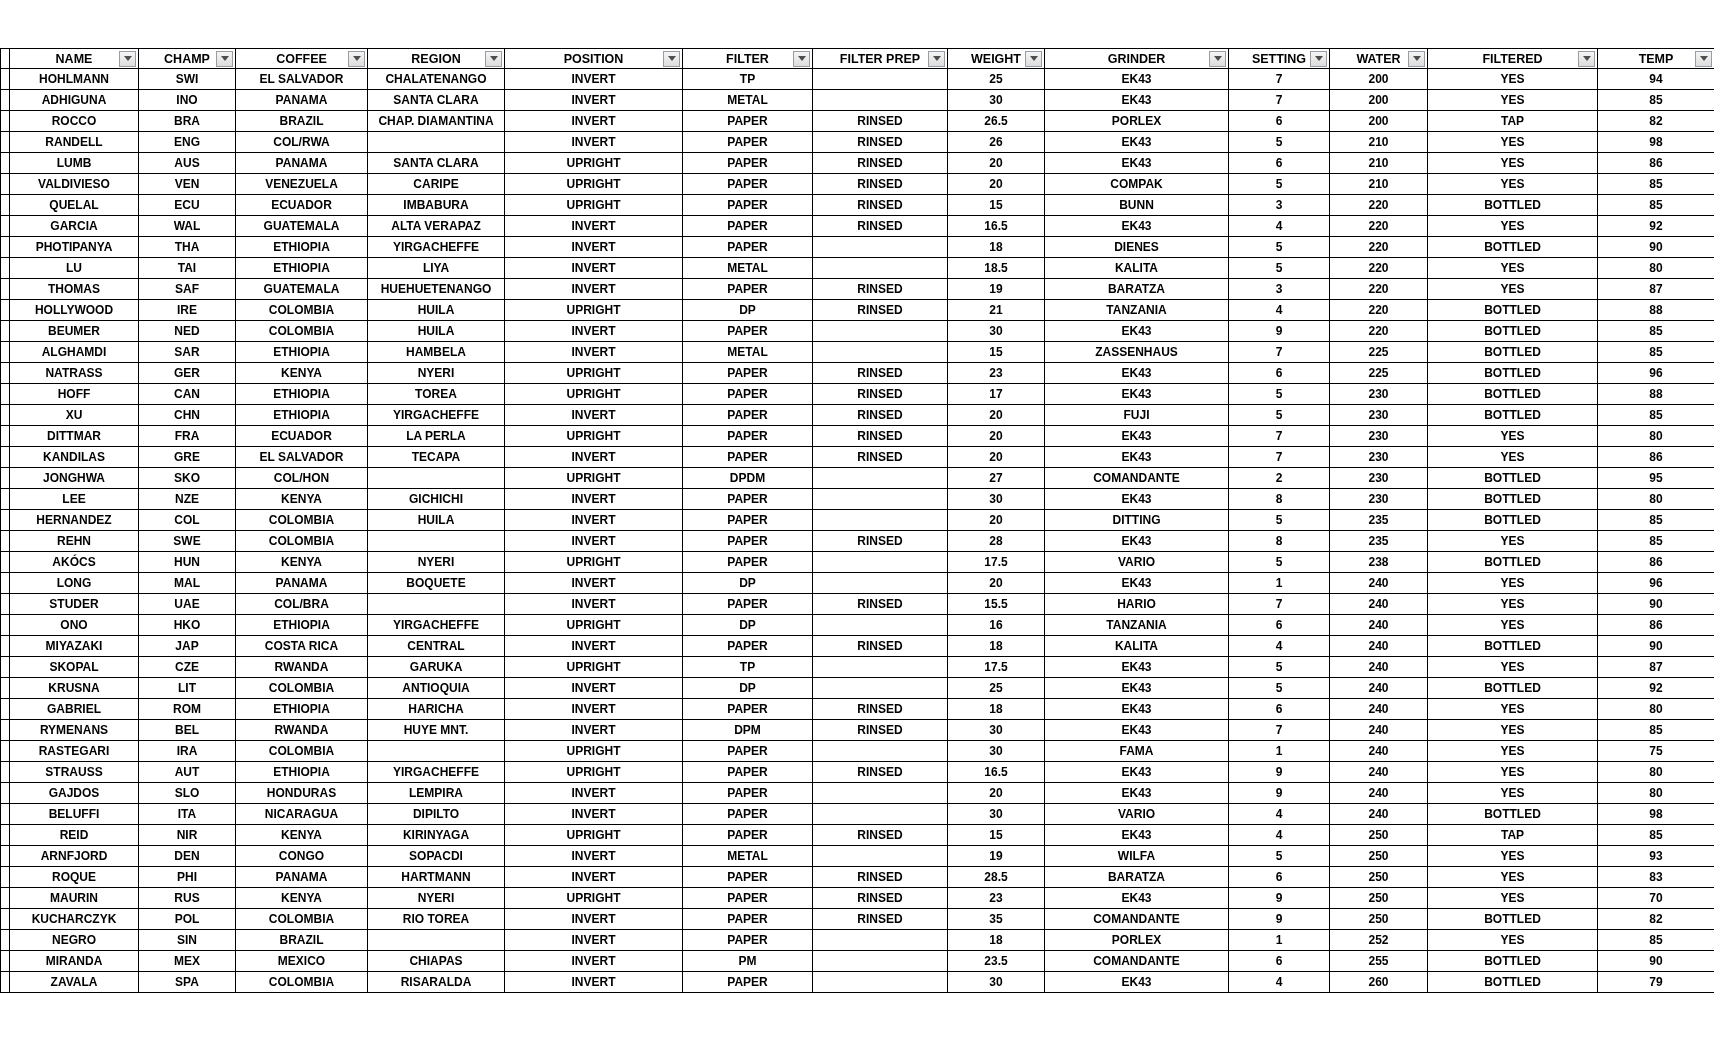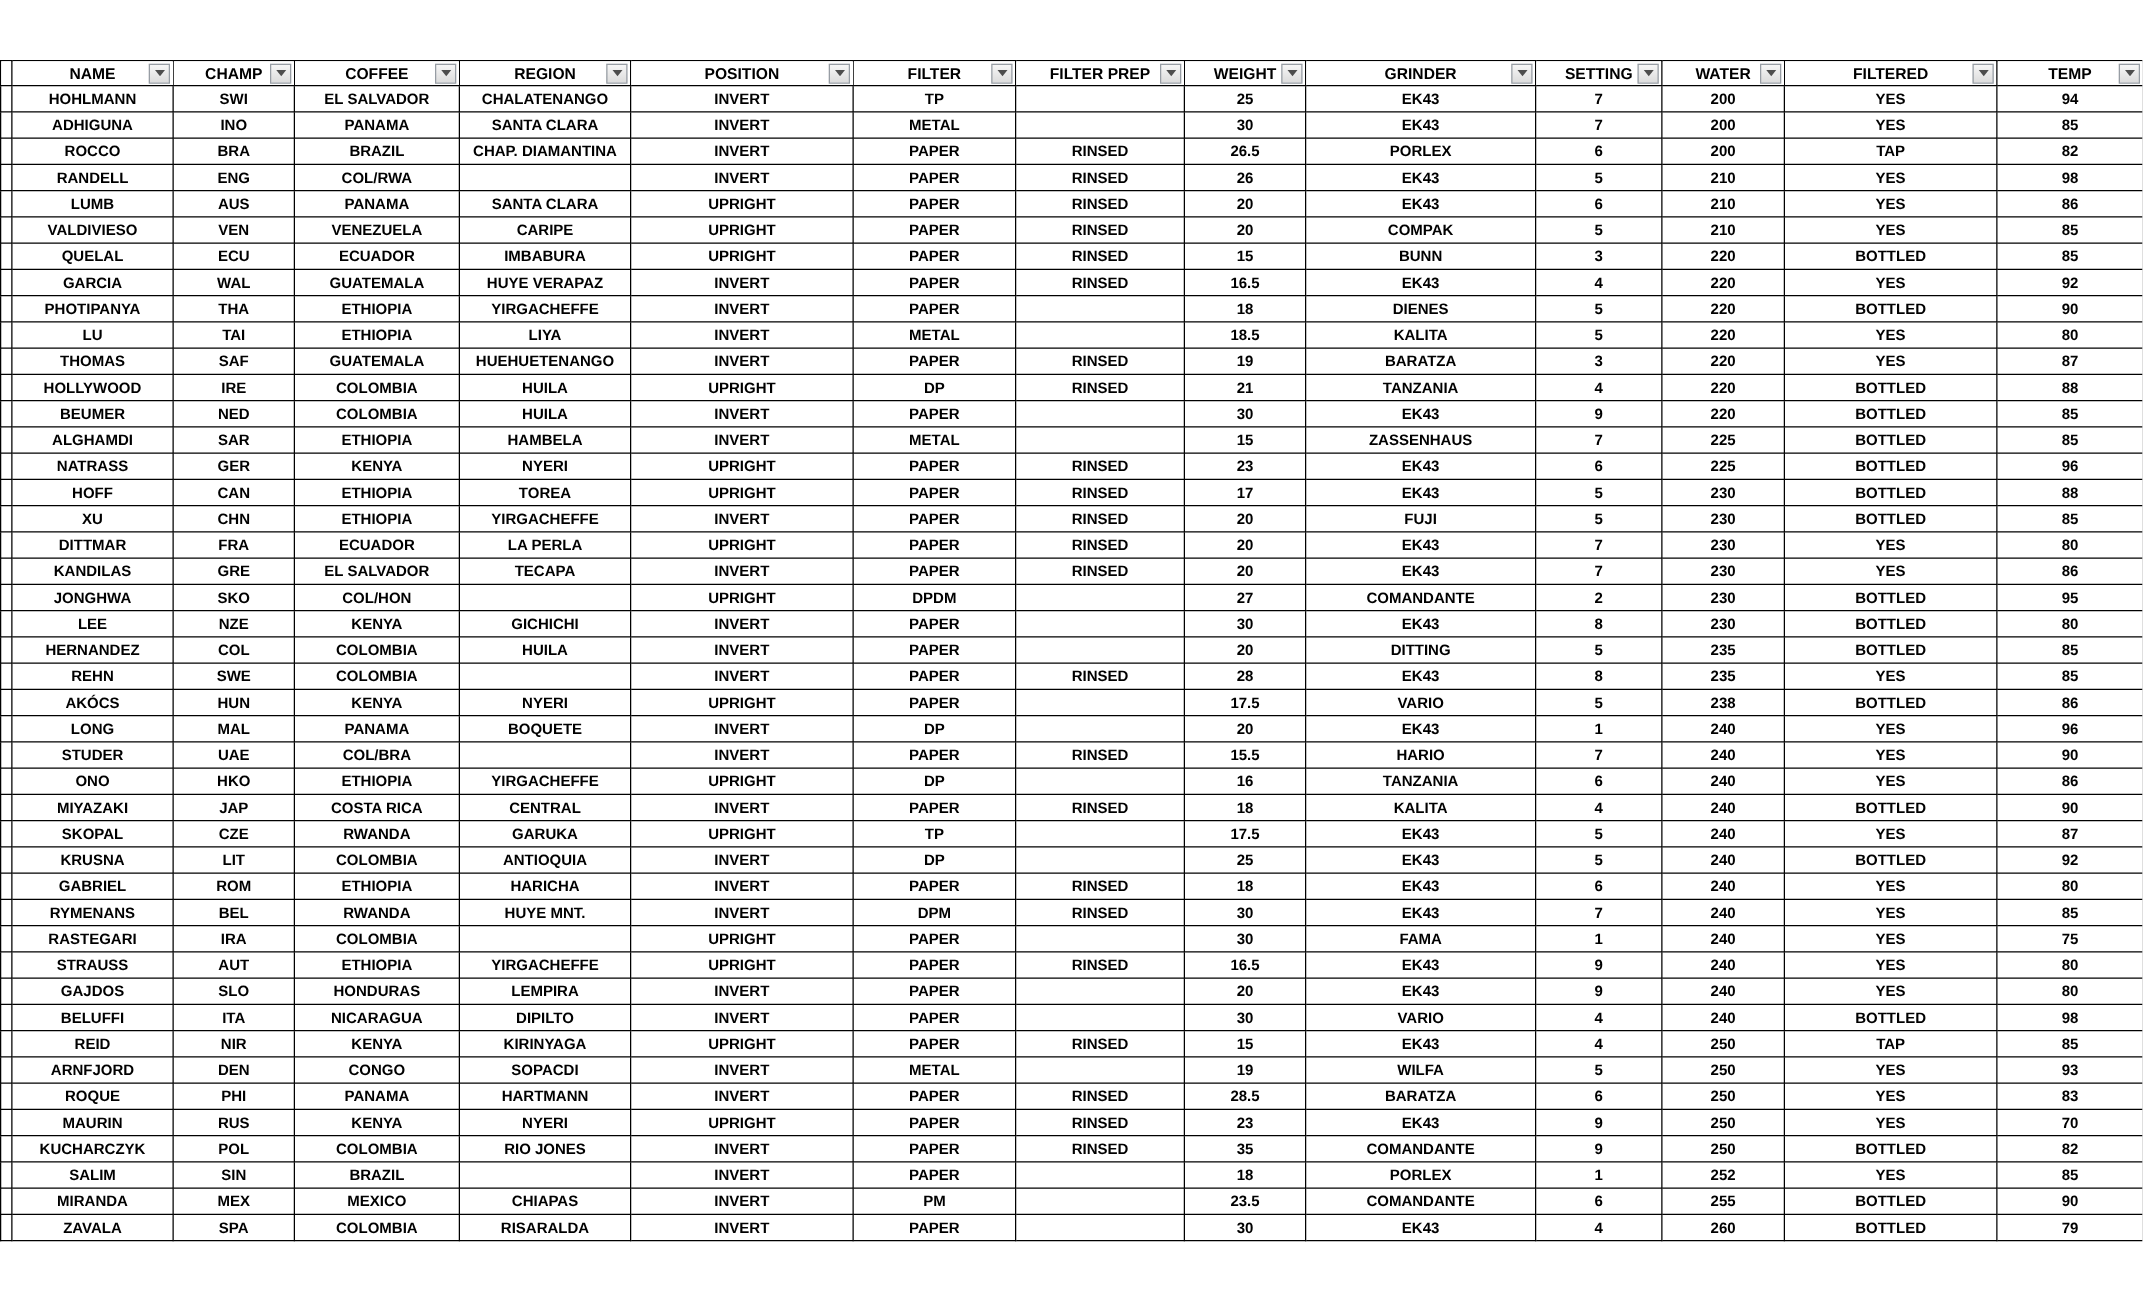--- a/index.html
+++ b/index.html
@@ -237,21 +237,21 @@
           <td>3</td>
           <td>220</td>
           <td>BOTTLED</td>
           <td>85</td>
         </tr>
         <tr>
           <td></td>
           <td>GARCIA</td>
           <td>WAL</td>
           <td>GUATEMALA</td>
-          <td>HUYE VERAPAZ</td>
+          <td>ALTA VERAPAZ</td>
           <td>INVERT</td>
           <td>PAPER</td>
           <td>RINSED</td>
           <td>16.5</td>
           <td>EK43</td>
           <td>4</td>
           <td>220</td>
           <td>YES</td>
           <td>92</td>
         </tr>
@@ -765,34 +765,34 @@
           <td>9</td>
           <td>250</td>
           <td>YES</td>
           <td>70</td>
         </tr>
         <tr>
           <td></td>
           <td>KUCHARCZYK</td>
           <td>POL</td>
           <td>COLOMBIA</td>
-          <td>RIO JONES</td>
+          <td>RIO TOREA</td>
           <td>INVERT</td>
           <td>PAPER</td>
           <td>RINSED</td>
           <td>35</td>
           <td>COMANDANTE</td>
           <td>9</td>
           <td>250</td>
           <td>BOTTLED</td>
           <td>82</td>
         </tr>
         <tr>
           <td></td>
-          <td>SALIM</td>
+          <td>NEGRO</td>
           <td>SIN</td>
           <td>BRAZIL</td>
           <td></td>
           <td>INVERT</td>
           <td>PAPER</td>
           <td></td>
           <td>18</td>
           <td>PORLEX</td>
           <td>1</td>
           <td>252</td>

